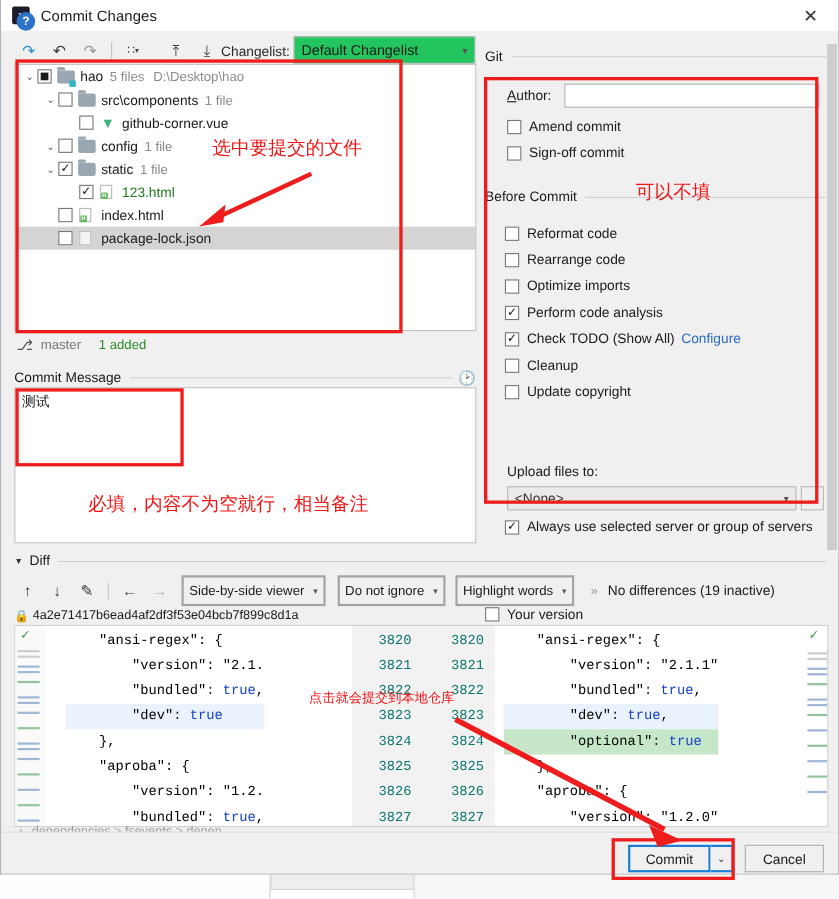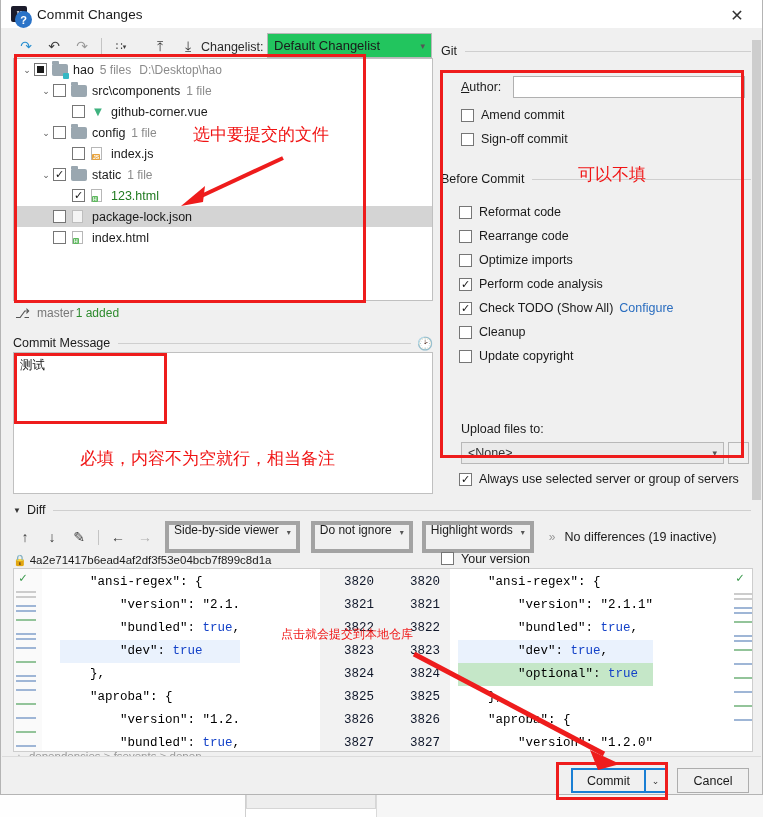--- a/index.html
+++ b/index.html
@@ -150,21 +150,21 @@
   .tree-name { margin-right: 6px; }
   .tree-name.green { color: #1f7a1f; }
   .tree-meta { color: #8b8b8b; font-size: 12px; margin-right: 8px; }
 
   
   .branch-line {
     position: absolute; left: 14px; top: 303px; height: 20px;
     display: flex; align-items: center; font-size: 12px;
   }
   .branch-icon { color: #555; margin-right: 7px; font-size: 13px; }
-  .branch-name { color: #777; margin-right: 2px; }
+  .branch-name { color: #777; margin-right: 16px; }
   .branch-added { color: #2e8b2e; }
 
   
   .cm-header {
     position: absolute; left: 12px; top: 334px; width: 420px; height: 18px;
     display: flex; align-items: center;
   }
   .cm-title { font-size: 12.5px; color: #1a1a1a; padding-right: 8px; }
   .cm-rule { flex: 1; height: 1px; background: #cfcfcf; }
   .cm-clock {
@@ -245,22 +245,22 @@
     position: absolute; left: 12px; top: 524px; width: 740px; height: 26px;
     display: flex; align-items: center; gap: 3px;
   }
   .dt-icon {
     width: 24px; height: 22px; display: flex; align-items: center;
     justify-content: center; font-size: 14px; color: #3b3b3b;
   }
   .dt-icon.dim { color: #b0b0b0; }
   .dt-sep { width: 1px; height: 15px; background: #c4c4c4; margin: 0 4px; }
   .dt-combo {
-    height: 23px; background: #f0f0f0; border: 4px solid #a3a3a3;
-    display: flex; align-items: flex-end; padding: 12px 5px;
+    height: 23px; background: #f0f0f0; border: 2px solid #a3a3a3;
+    display: flex; align-items: center; padding: 12px 5px;
     font-size: 12px; color: #1a1a1a; gap: 8px;
   }
   .dt-combo .arw { font-size: 8px; color: #555; }
   .dt-nodiff { font-size: 12.5px; color: #1a1a1a; margin-left: 6px; }
   .dt-chev { color: #999; font-size: 12px; margin-left: 12px; }
 
   .diff-subbar {
     position: absolute; left: 12px; top: 551px; width: 740px; height: 18px;
     display: flex; align-items: center;
   }
@@ -295,21 +295,21 @@
   .diff-right {
     position: absolute; left: 436px; top: 0; width: 302px; height: 182px;
     background: #ffffff; overflow: hidden;
   }
   .dline {
     height: 23px; line-height: 23px; font-size: 12.5px; white-space: pre;
   }
   .dline.hl { background: #eaf2fd; }
   .dline.add { background: #c5e7c8; }
   .num-col {
-    position: absolute; top: 0; font-size: 12.5px; color: #0f172a;
+    position: absolute; top: 0; font-size: 12.5px; color: #0f766e;
     text-align: right; font-family: "Liberation Mono", monospace;
   }
   .num-col .dline { text-align: right; }
   .tk-kw  { color: #1442c8; }
   .tk-pl  { color: #222222; }
   .marks { position: absolute; left: 2px; top: 4px; width: 20px; }
   .mk { height: 9px; margin-bottom: 5px; }
   .mk i { display: block; height: 2px; }
   .mk.g i { background: #93c49a; }
   .mk.b i { background: #9fb6d6; }
@@ -423,66 +423,56 @@
       </div>
       <div class="tree-row" style="padding-left: 25px;">
         <span class="twisty">⌄</span>
         <span class="cbox"></span>
         <span class="ico">
           <span class="ico-folder" style="display:block;"></span>
         </span>
         <span class="tree-name">config</span>
         <span class="tree-meta">1 file</span>
       </div>
-      <div class="tree-row" style="padding-left: 44px;">
-        <span class="twisty blank">&nbsp;</span>
-        <span class="cbox"></span>
-        <span class="ico">
-          <span class="ico-file ico-js" style="display:block;position:relative;">
-            <span class="badge" style="background:#e8a33d;">JS</span>
-          </span>
-        </span>
-        <span class="tree-name">index.js</span>
-      </div>
       <div class="tree-row" style="padding-left: 25px;">
         <span class="twisty">⌄</span>
         <span class="cbox checked"></span>
         <span class="ico">
           <span class="ico-folder" style="display:block;"></span>
         </span>
         <span class="tree-name">static</span>
         <span class="tree-meta">1 file</span>
       </div>
       <div class="tree-row" style="padding-left: 44px;">
         <span class="twisty blank">&nbsp;</span>
         <span class="cbox checked"></span>
         <span class="ico">
           <span class="ico-file ico-html" style="display:block;position:relative;">
             <span class="badge" style="background:#5eb85e;">H</span>
           </span>
         </span>
         <span class="tree-name green">123.html</span>
       </div>
-      <div class="tree-row selected" style="padding-left: 25px;">
-        <span class="twisty blank">&nbsp;</span>
-        <span class="cbox"></span>
-        <span class="ico">
-          <span class="ico-json" style="display:block;"></span>
-        </span>
-        <span class="tree-name">package-lock.json</span>
-      </div>
       <div class="tree-row" style="padding-left: 25px;">
         <span class="twisty blank">&nbsp;</span>
         <span class="cbox"></span>
         <span class="ico">
           <span class="ico-file ico-html" style="display:block;position:relative;">
             <span class="badge" style="background:#5eb85e;">H</span>
           </span>
         </span>
         <span class="tree-name">index.html</span>
+      </div>
+      <div class="tree-row selected" style="padding-left: 25px;">
+        <span class="twisty blank">&nbsp;</span>
+        <span class="cbox"></span>
+        <span class="ico">
+          <span class="ico-json" style="display:block;"></span>
+        </span>
+        <span class="tree-name">package-lock.json</span>
       </div>
     </div>
 
   <div class="branch-line">
     <span class="branch-icon">⎇</span>
     <span class="branch-name">master</span>
     <span class="branch-added">1 added</span>
   </div>
 
   <div class="cm-header">

